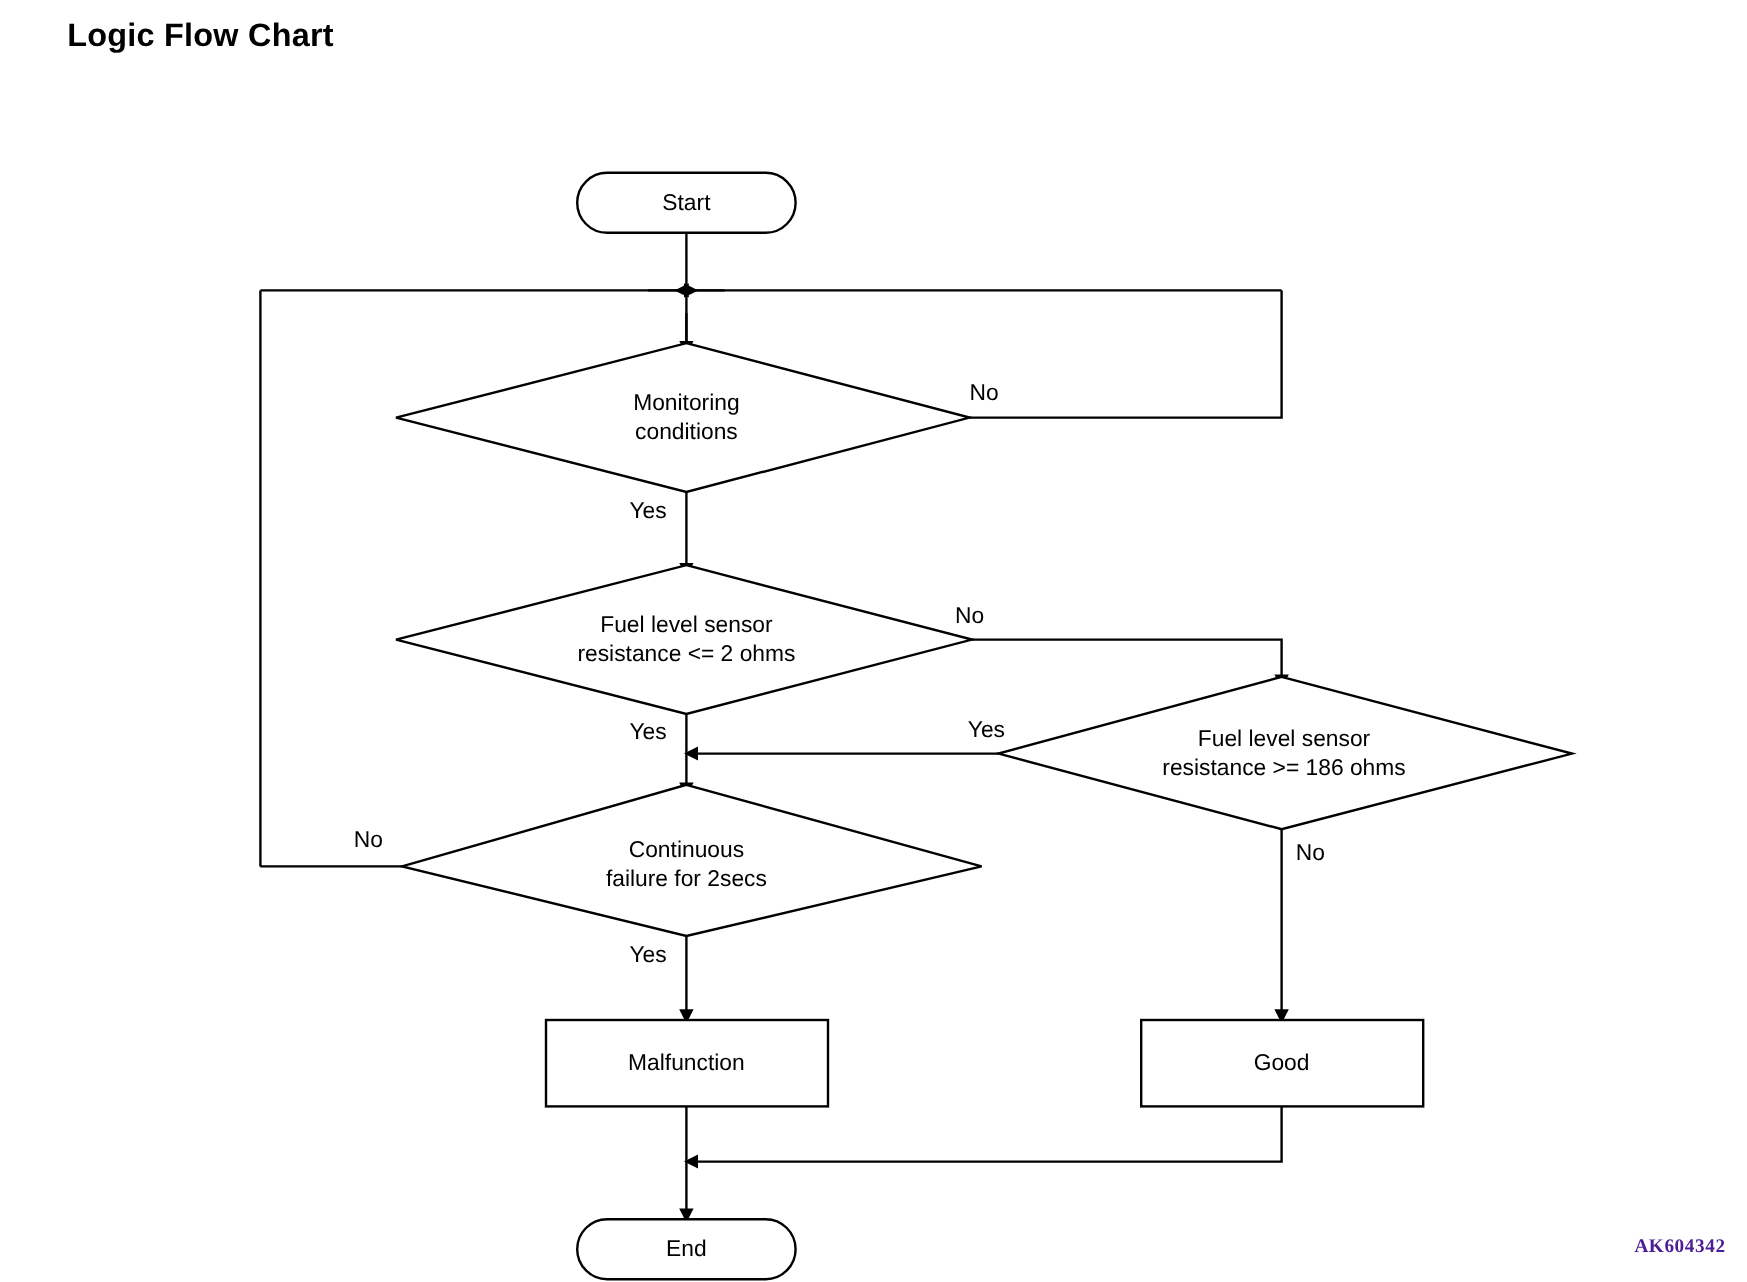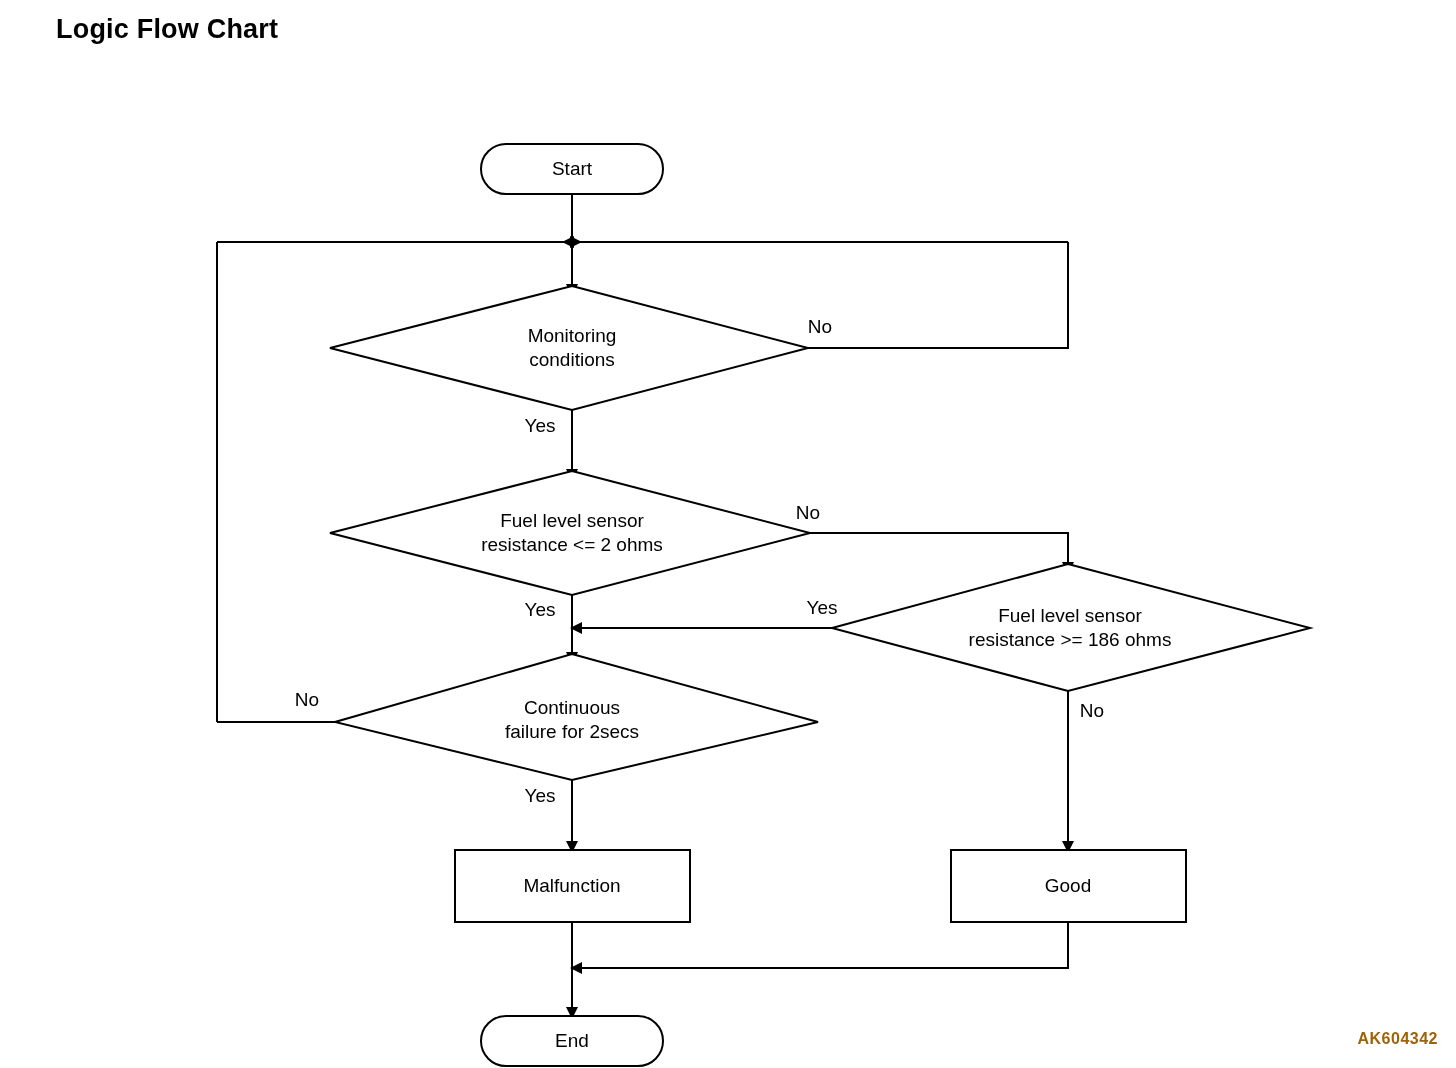--- a/index.html
+++ b/index.html
@@ -64,24 +64,24 @@
     font-family: "Liberation Sans", sans-serif;
     font-size: 19px;
     fill: #000000;
     text-anchor: middle;
     dominant-baseline: middle;
   }
   #watermark {
     position: absolute;
     right: 18px;
     bottom: 20px;
-    font-family: Liberation Sans, sans-serif;
+    font-family: Liberation Serif, serif;
     font-size: 16px;
     font-weight: bold;
-    color: #a16207;
+    color: #4c1d95;
     letter-spacing: 0.5px;
     margin-top: 16px;
   }
 </style>
 </head>
 <body>
 
 <div id="page-title">Logic Flow Chart</div>
 
 <div id="chart-area">

